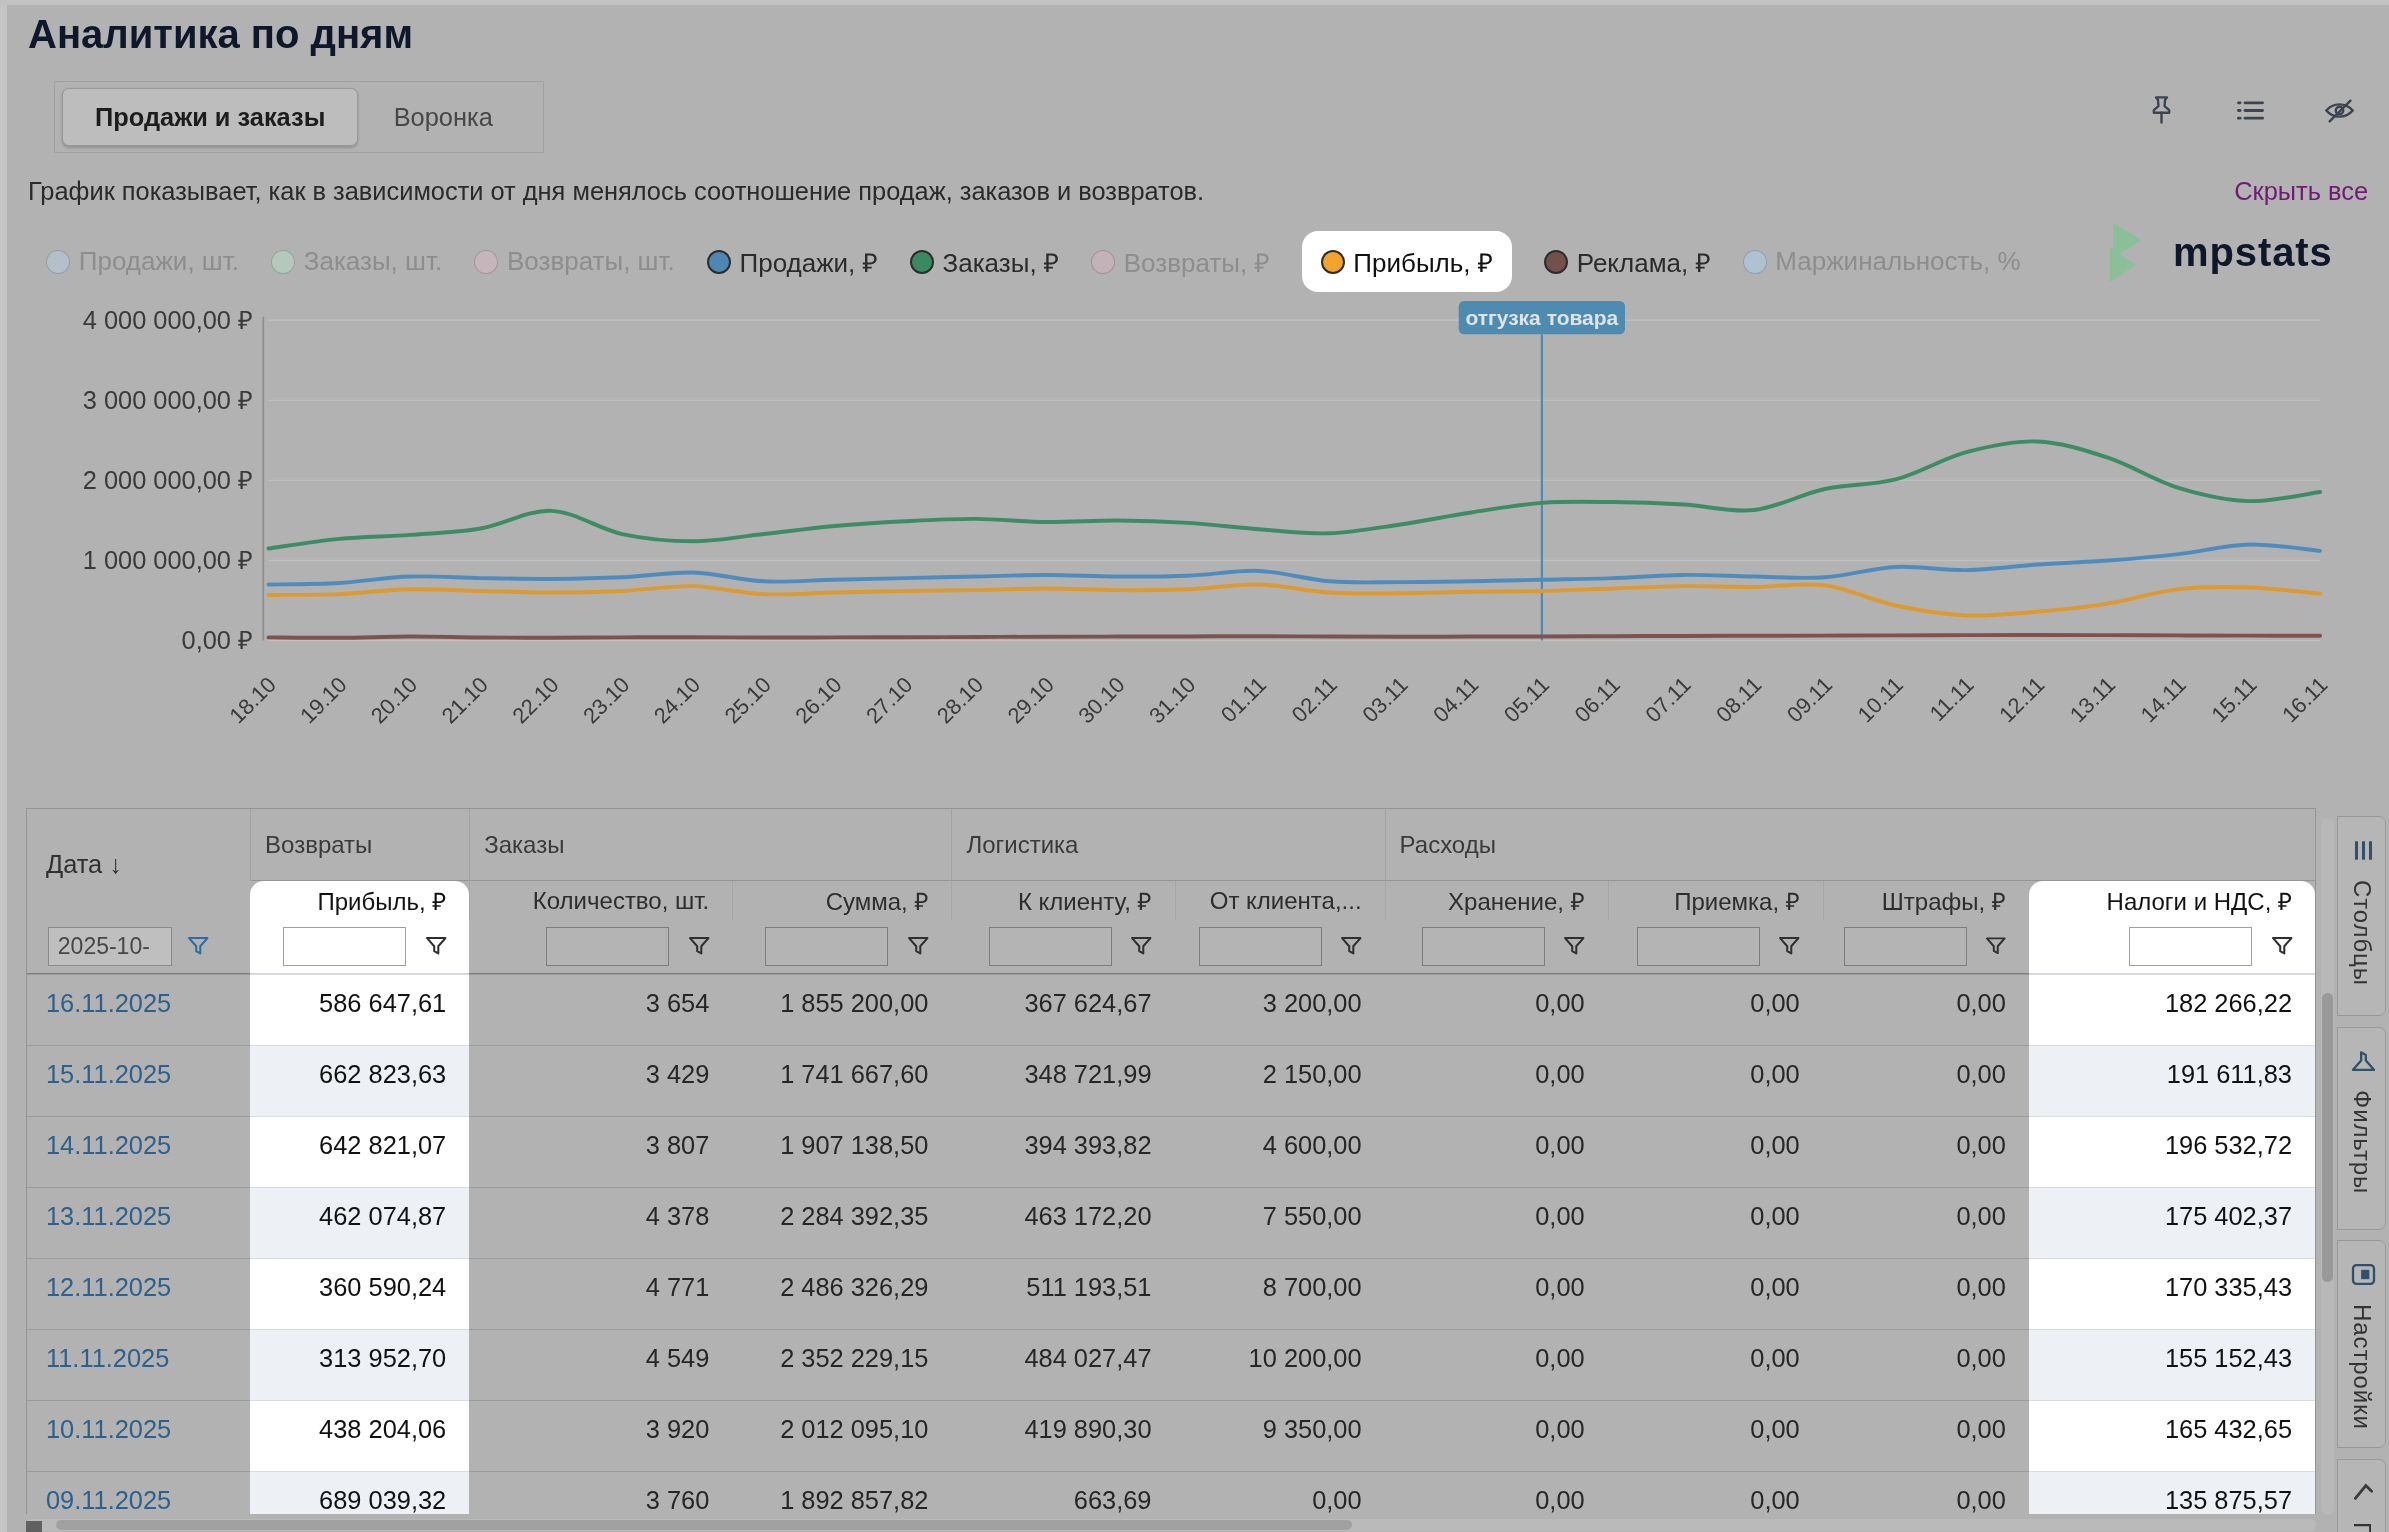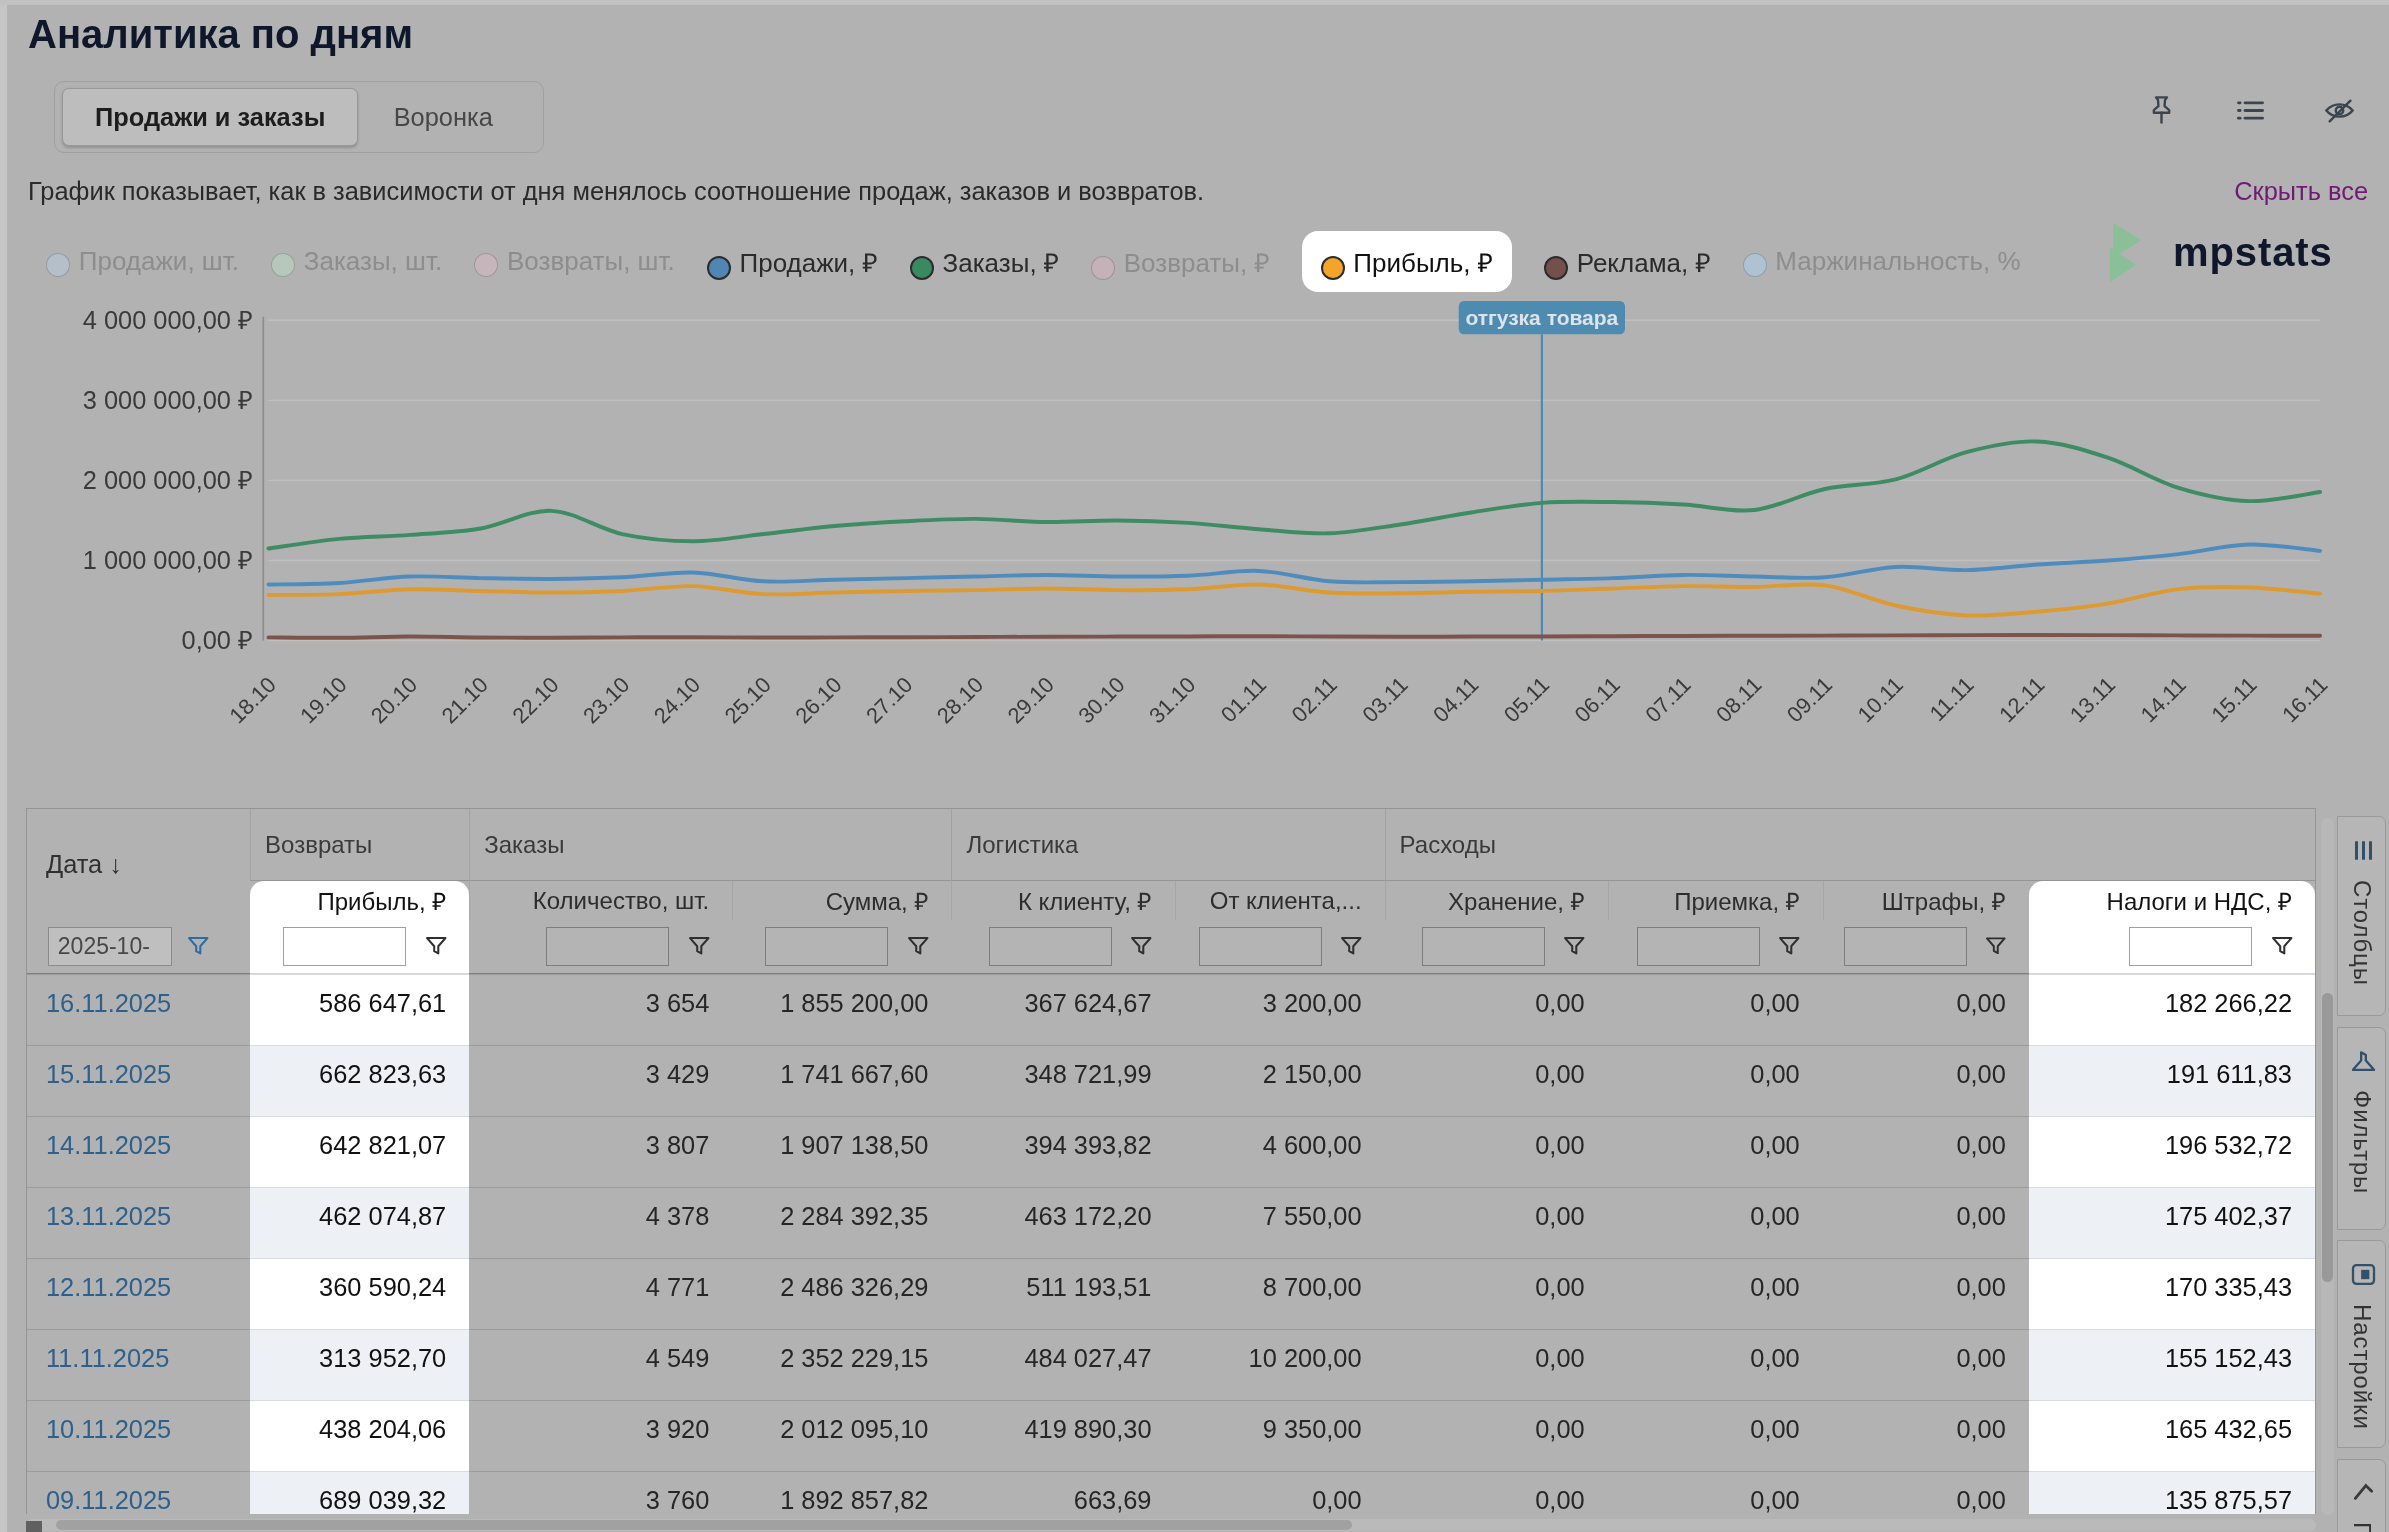--- a/index.html
+++ b/index.html
@@ -7,31 +7,31 @@
     font-family:"Liberation Sans", sans-serif; position:relative; }
   .edge-left { position:absolute; left:0; top:0; width:7px; height:1533px; background:#c5c5c5; }
   .edge-top  { position:absolute; left:0; top:0; width:2389px; height:5.3px; background:#c2c2c2; }
 
   .page-title { position:absolute; left:28px; top:12.3px; font-size:40px; font-weight:700; color:#0f172a; }
 
   .top-icons { position:absolute; left:2144px; top:93px; display:flex; gap:54px; }
   .top-icons svg { display:block; cursor:pointer; }
 
   .tabs-box { position:absolute; left:54px; top:81px; width:490px; height:72px;
-    border:0.9px solid #a0a0a0; border-radius:10px; display:flex; align-items:center; padding:0 7px; gap:5.3px; }
+    border:0.9px solid #a0a0a0; border-radius:1px; display:flex; align-items:center; padding:0 7px; gap:5.3px; }
   .tab { font-size:25.4px; cursor:pointer; display:flex; align-items:center; justify-content:center; }
   .tab.active { background:#bdbdbd; border:0.9px solid #989898; border-radius:7px; height:58px;
     padding:0 32px; font-weight:700; color:#1d1d1d; box-shadow:0 1.8px 2.6px rgba(0,0,0,.18); }
   .tab.inactive { color:#474747; padding:0 30px; }
 
   .desc { position:absolute; left:28px; top:177px; font-size:25.4px; color:#2a2a2a; }
   .hide-all { position:absolute; right:21px; top:177px; font-size:25.4px; color:#701a75; cursor:pointer; }
 
   .legend-row { position:absolute; left:46px; top:222px; height:79px; display:flex; align-items:center; gap:32px; }
-  .lg-item { display:flex; align-items:flex-end; gap:8.8px; cursor:pointer; }
+  .lg-item { display:flex; align-items:center; gap:8.8px; cursor:pointer; }
   .lg-dot { width:24px; height:24px; border-radius:50%; border:1.8px solid rgba(0,0,0,.18); flex:none; }
   .lg-item.on .lg-dot { border:2.2px solid #2c2c2c; }
   .lg-label { font-size:26px; color:#8d8d8d; white-space:nowrap; }
   .lg-item.on .lg-label { color:#2b2b2b; }
   .lg-item.hl { background:#ffffff; border-radius:16px; padding:12.3px 19px; }
   .lg-item.hl .lg-label { color:#101010; }
 
   .logo { position:absolute; left:2106px; top:221px; display:flex; align-items:center; gap:14px; }
   .logo-text { font-size:40px; font-weight:600; color:#0f172a; letter-spacing:0.9px; }
 

